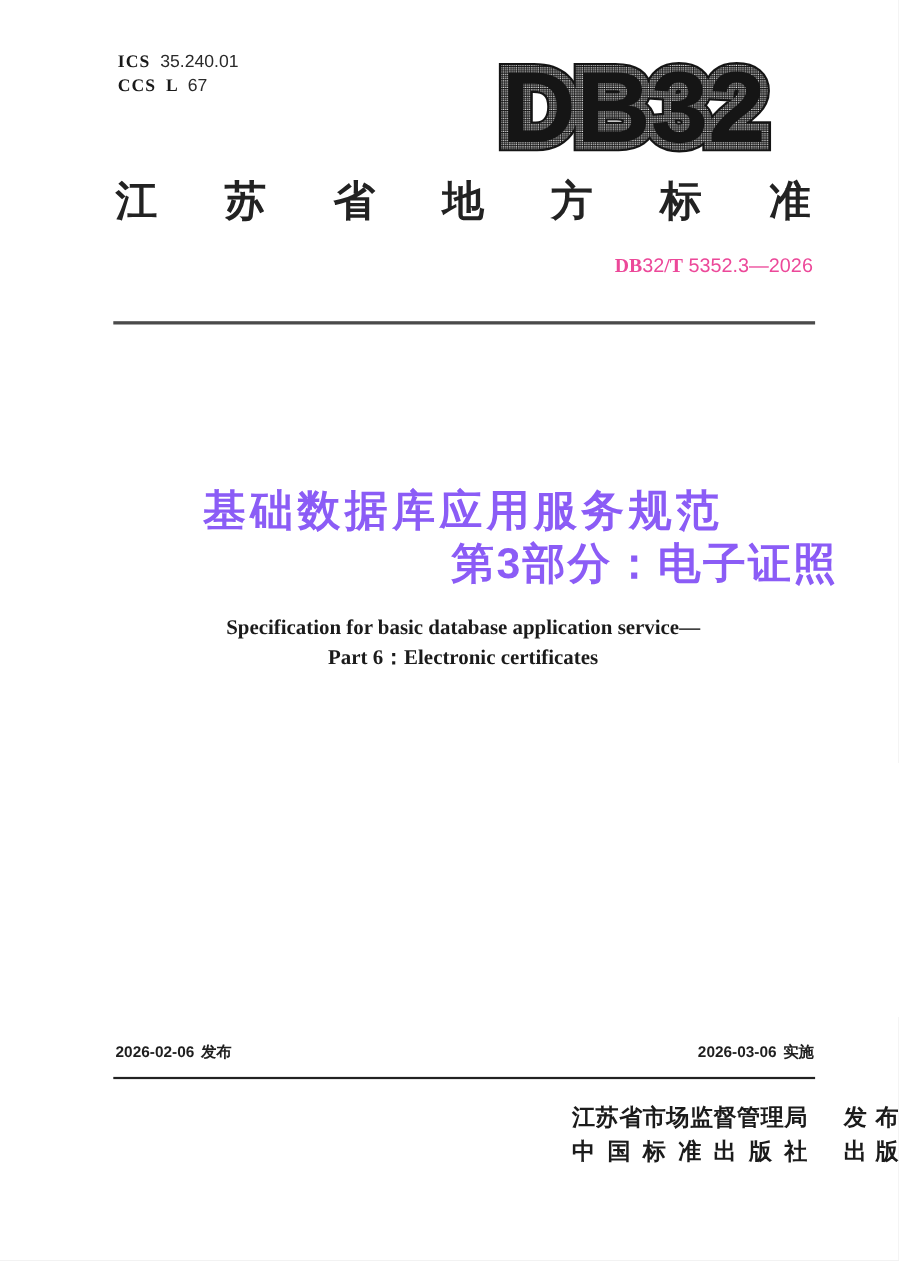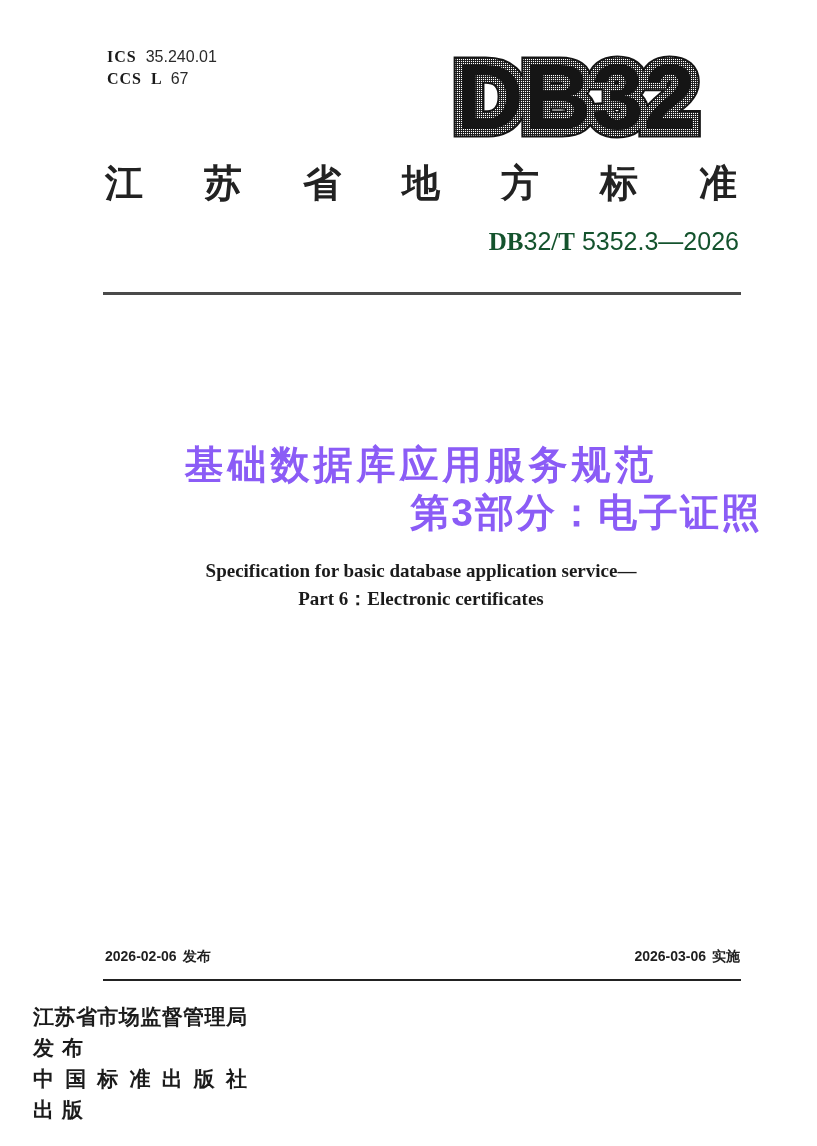--- a/index.html
+++ b/index.html
@@ -31,22 +31,22 @@
   
   .std-name{
     position:absolute;left:105px;top:155px;width:632px;
     font-size:38px;font-weight:bold;line-height:56px;
     text-align:justify;text-align-last:justify;
     color:#222;
   }
   
   .std-code{
     position:absolute;right:78px;top:227px;
-    font-size:25px;line-height:28px;white-space:nowrap;
-    color:#14532d;
+    font-size:18px;line-height:28px;white-space:nowrap;
+    color:#ec4899;
   }
   .std-code .serif{
     font-family:"Liberation Serif","DejaVu Serif",serif;
     font-weight:bold;
   }
   
   .rule-top{
     position:absolute;left:103px;top:292px;width:638px;height:3px;
     background:#4a4a4a;
   }
@@ -73,23 +73,22 @@
     display:flex;justify-content:space-between;
     font-size:14px;font-weight:bold;color:#1f1f1f;
   }
   .dates-row .d-label{margin-left:6px;}
   
   .pub-block{
     position:absolute;left:0;top:1001px;width:817px;
     font-size:21px;font-weight:bold;color:#1b1b1b;
   }
   .pub-row{
-    display:flex;justify-content:center;align-items:baseline;
+    display:flex;justify-content:flex-end;align-items:baseline;
     line-height:31px;
-    flex-direction:column;
   }
   .pub-org{
     width:214px;
     text-align:justify;text-align-last:justify;
   }
   .pub-action{
     width:50px;margin-left:33px;
     text-align:justify;text-align-last:justify;
   }
 </style>

